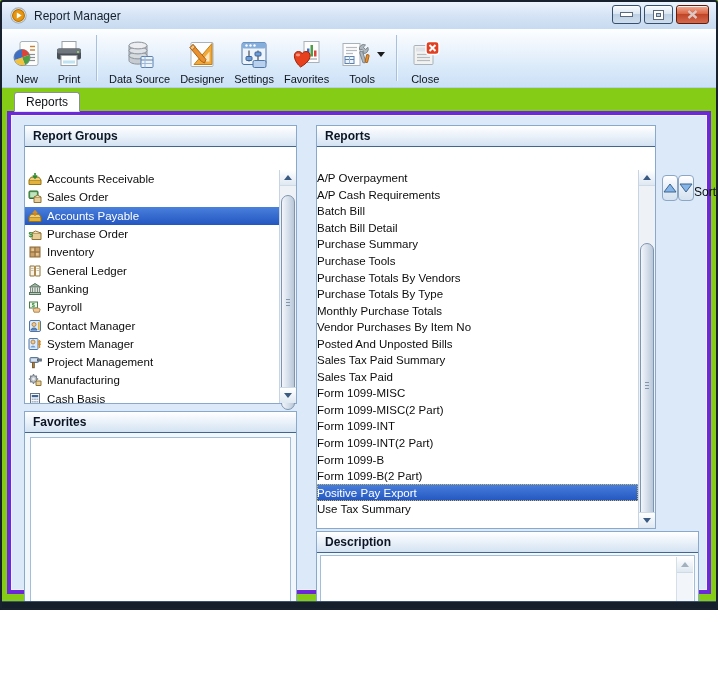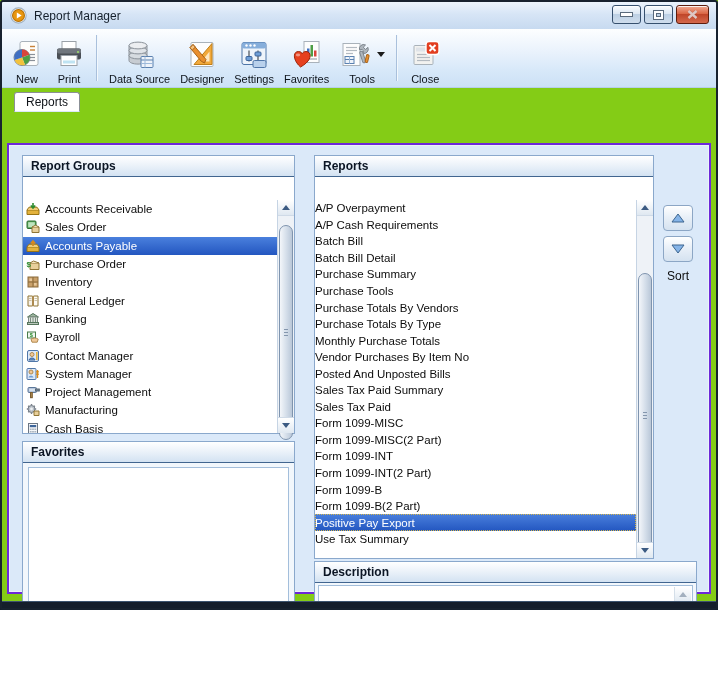--- a/index.html
+++ b/index.html
@@ -33,21 +33,21 @@
   .tb-caret { width:0; height:0; border:4px solid transparent; border-top:5px solid #1b1b1b; margin-left:6px; margin-top:4px; }
   .tb-sep { width:0; height:46px; border-left:1px solid #a9c0dc; border-right:1px solid #f2f8fd; margin:3px 6px 0; align-self:flex-start; }
 
   
   .tab { position:absolute; left:14px; top:92px; height:20px; z-index:5; background:#ffffff;
     border:1px solid #8b9095; border-bottom:1px solid #dbe9f9; border-radius:3px 3px 0 0;
     padding:2px 11px 0; font-size:12px; color:#101419; }
 
   
   .page { position:absolute; top:111px; left:7px; right:7px; bottom:16px;
-    background:#dbe9f9; border:2px solid #6d28d9; box-shadow:inset 0 0 0 1px #eaf3fb;margin-top:32px; }
+    background:#dbe9f9; border:4px solid #6d28d9; box-shadow:inset 0 0 0 1px #eaf3fb; }
 
   
   .panel { position:absolute; border:1px solid #8aa8cc; background:#ffffff; }
   .panel-header { position:absolute; top:0; left:0; right:0; height:21px;
     background:linear-gradient(#ffffff, #eaf1f9 50%, #d3e2f2); border-bottom:1px solid #41658f;
     display:flex; align-items:center; padding:0 8px; font-weight:bold; font-size:12px; color:#0b1524; }
   .panel-body { position:absolute; top:22px; left:0; right:0; bottom:0; background:#ffffff; }
 
   .groups-panel    { left:13px;  top:10px;  width:273px; height:279px; }
   .favorites-panel { left:13px;  top:296px; width:273px; height:233px; background:#f2f7fc; }
@@ -78,21 +78,21 @@
   .tri-down.dis { border-top-color:#a3b0bf; }
   .sb-thumb { position:absolute; left:1px; right:1px; border:1px solid #7f94ae; border-radius:8px;
     background:linear-gradient(90deg,#f3f6fa,#d3dde9 55%,#b9c7d8); }
   .sb-thumb::after { content:""; position:absolute; left:4px; right:4px; top:50%; height:8px; margin-top:-4px;
     background:repeating-linear-gradient(180deg,#8496ad 0 1px, transparent 1px 3px); }
   .groups-sb .sb-thumb { top:25px; height:215px; }
   .reports-sb .sb-thumb { top:73px; height:285px; }
   .desc-sb { top:1px; bottom:1px; right:1px; background:#f2f6fa; border-left:1px solid #d5dfe9; }
 
   
-  .sort-col { position:absolute; left:651px; top:60px; width:36px; display:flex; flex-direction:column; align-items:center; }
+  .sort-col { position:absolute; left:651px; top:60px; width:36px; display:flex; flex-direction:row; align-items:center; }
   .sort-btn { width:30px; height:26px; border:1px solid #8ca6c5; border-radius:4px; margin-bottom:5px;
     background:linear-gradient(#ffffff,#e9f0f8 45%,#d5e2f0); box-shadow:inset 0 1px 0 #fff;
     display:flex; align-items:center; justify-content:center; }
   .sort-btn svg { width:14px; height:10px; display:block; }
   .sort-label { font-size:12px; color:#0c0c0c; margin-top:2px; }
 
   .win-glyph-min { width:11px; height:3px; background:#ffffff; box-shadow:0 0 0 1px #5a6a7c; }
   .win-glyph-max { width:9px; height:8px; border:2px solid #ffffff; box-shadow:0 0 0 1px #5a6a7c, inset 0 0 0 1px #5a6a7c; }
 </style>
 </head>

